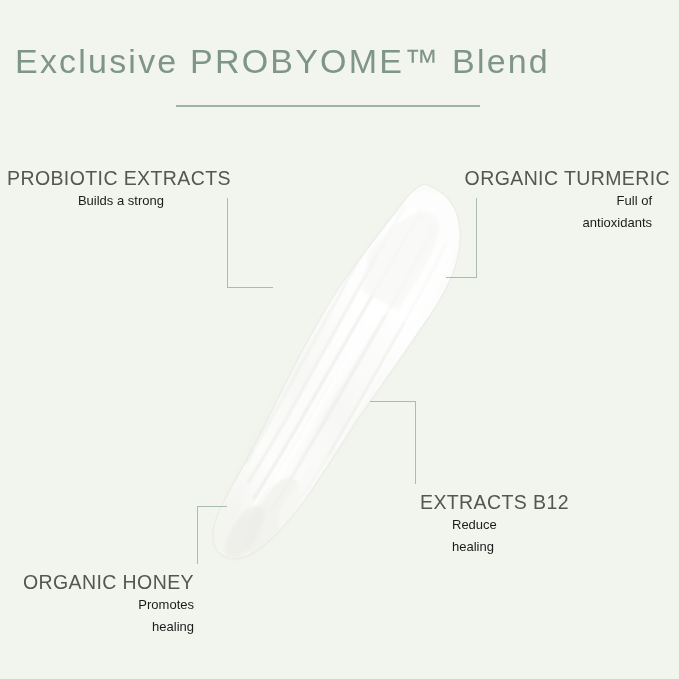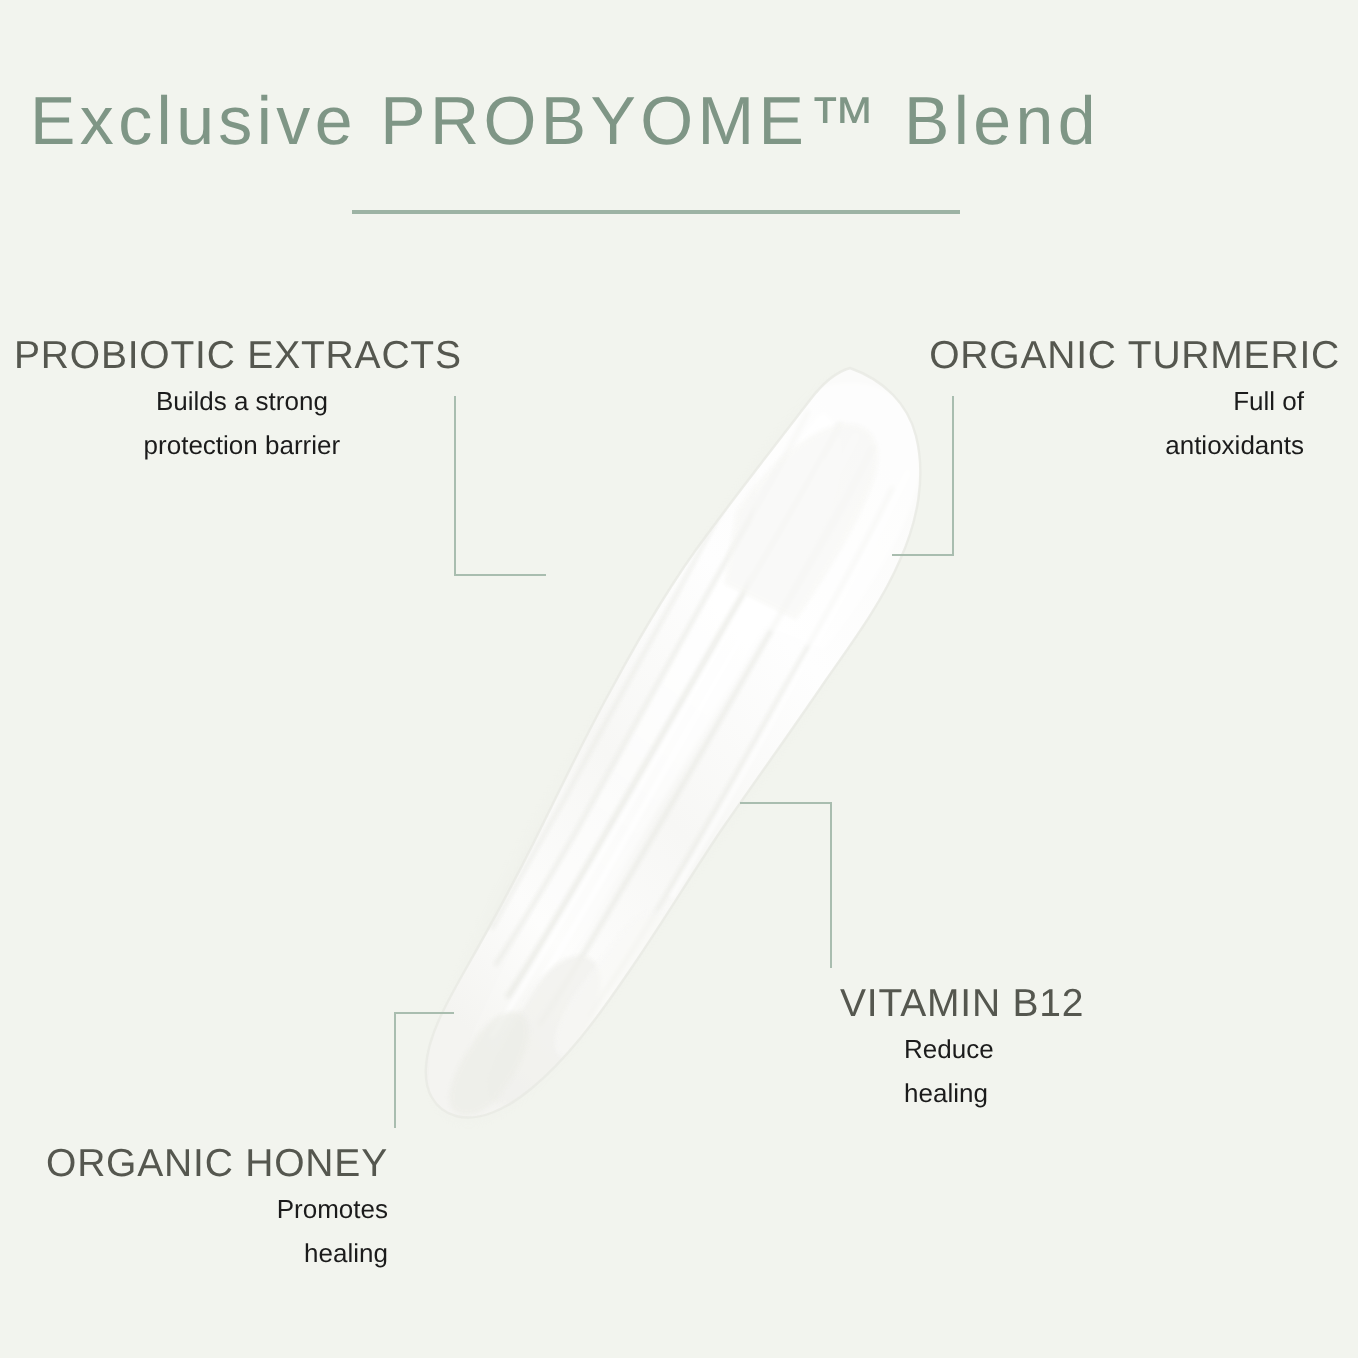--- a/index.html
+++ b/index.html
@@ -255,34 +255,33 @@
 
   <div class="leader" id="leader-probiotic"></div>
   <div class="leader" id="leader-turmeric"></div>
   <div class="leader" id="leader-b12"></div>
   <div class="leader" id="leader-honey"></div>
 
   <div class="callout" id="callout-probiotic">
     <div class="heading">PROBIOTIC EXTRACTS</div>
     <div class="body">
       <div>Builds a strong</div>
-      <div>protection barrier</div>
     </div>
   </div>
 
   <div class="callout" id="callout-turmeric">
     <div class="heading">ORGANIC TURMERIC</div>
     <div class="body">
       <div>Full of</div>
       <div>antioxidants</div>
     </div>
   </div>
 
   <div class="callout" id="callout-b12">
-    <div class="heading">VITAMIN B12</div>
+    <div class="heading">EXTRACTS B12</div>
     <div class="body">
       <div>Reduce</div>
       <div>healing</div>
     </div>
   </div>
 
   <div class="callout" id="callout-honey">
     <div class="heading">ORGANIC HONEY</div>
     <div class="body">
       <div>Promotes</div>

